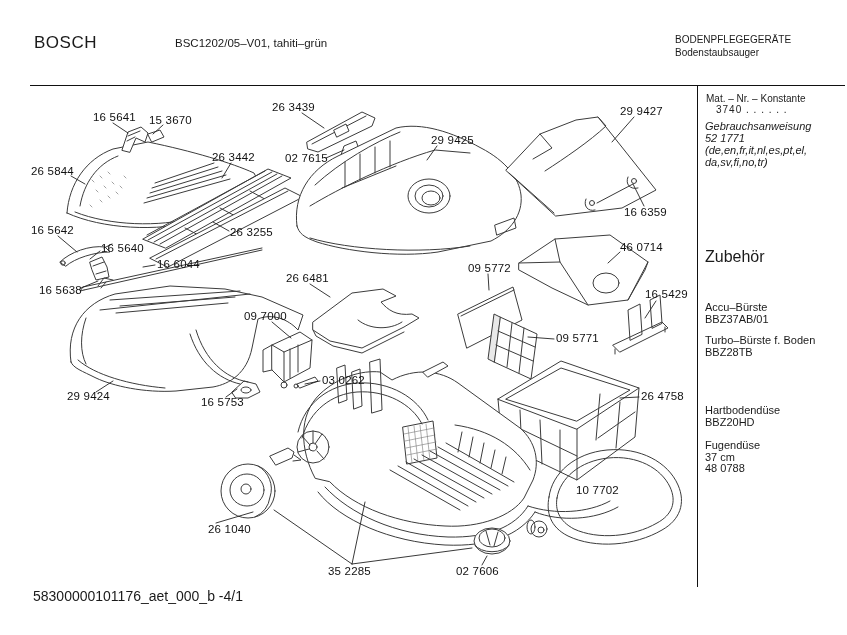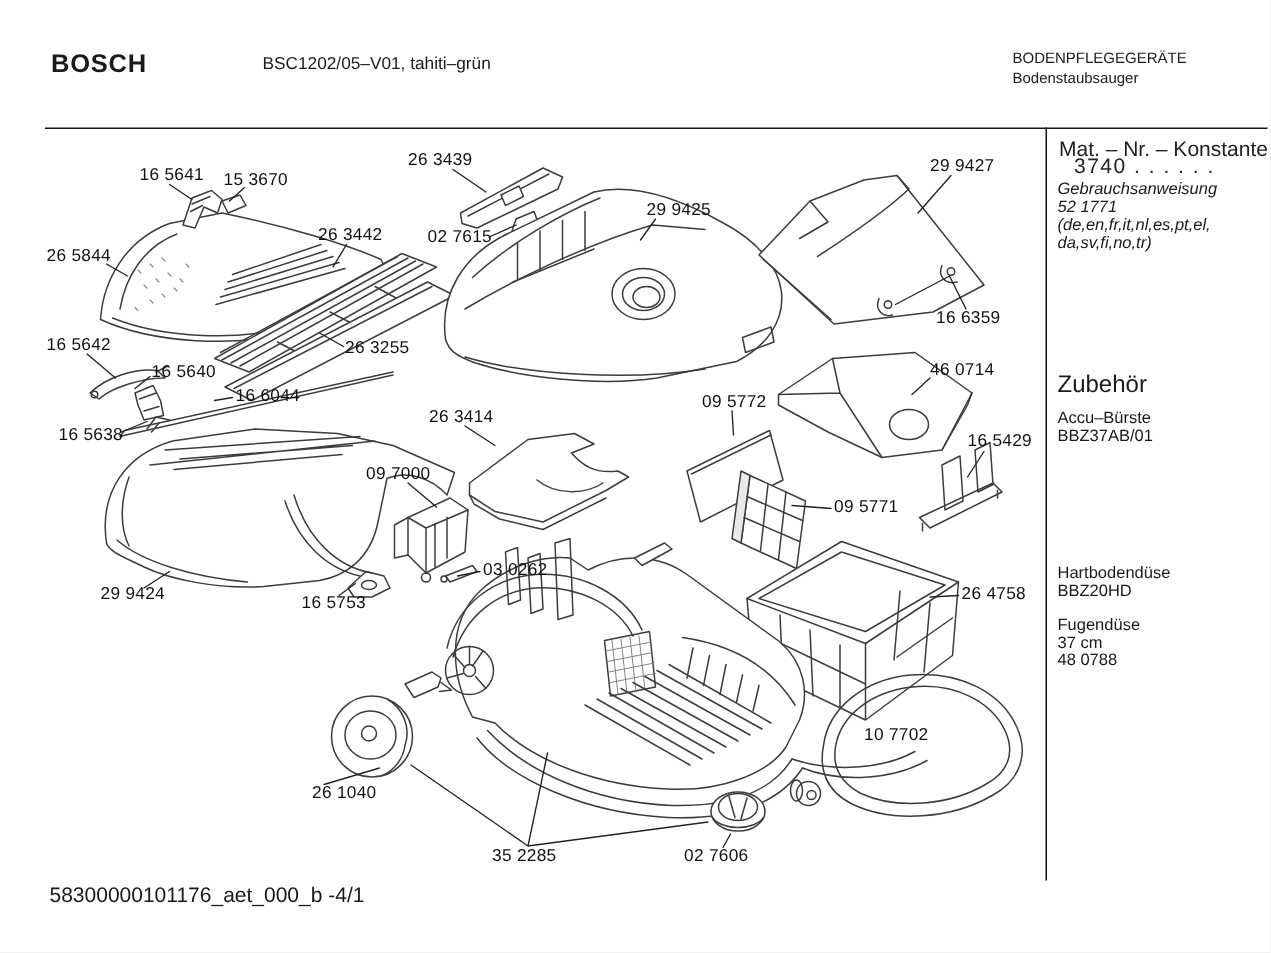--- a/index.html
+++ b/index.html
@@ -1,29 +1,29 @@
 <!DOCTYPE html>
 <html><head>
 <meta charset="utf-8">
 <style>
   html,body{margin:0;padding:0;background:#e8e8e8;}
   #page{position:relative;width:847px;height:635px;background:#ffffff;overflow:hidden;
         font-family:"Liberation Sans",sans-serif;color:#1a1a1a;}
   
-  .brand{position:absolute;left:34px;top:33px;font-size:17px;font-weight:bold;letter-spacing:.5px;text-align:center;}
+  .brand{position:absolute;left:34px;top:33px;font-size:17px;font-weight:normal;letter-spacing:.5px;text-align:center;}
   .model{position:absolute;left:175px;top:37px;font-size:11.5px;}
   .cat{position:absolute;left:675px;top:33px;font-size:10px;line-height:13px;}
   .hrule{position:absolute;left:30px;top:85px;width:815px;height:0;border-top:1.6px solid #111;}
   .vrule{position:absolute;left:697px;top:85px;width:0;height:502px;border-left:1.6px solid #111;}
   
-  .matnr{position:absolute;left:706px;top:94px;font-size:14px;line-height:10.5px;color:#222;}
+  .matnr{position:absolute;left:706px;top:94px;font-size:10px;line-height:10.5px;color:#222;}
   .matnr .v{padding-left:10px;letter-spacing:1px;}
   .manual{position:absolute;left:705px;top:120px;font-size:11px;line-height:12px;font-style:italic;}
   .zubehoer{position:absolute;left:705px;top:248px;font-size:16px;}
-  .acc{position:absolute;left:705px;font-size:11px;line-height:11.5px;}
+  .acc{position:absolute;left:705px;font-size:11px;line-height:11.5px;margin-top:28px;}
   .acc0{top:274px}.acc1{top:307px}.acc2{top:340px}.acc3{top:377px}.acc4{top:412px}
   
   .footer{position:absolute;left:33px;top:588px;font-size:14px;}
   
   #art{position:absolute;left:0;top:0;}
   .plabel{position:absolute;font-size:11.5px;letter-spacing:.2px;white-space:nowrap;color:#111;}
 </style>
 </head>
 <body>
 
@@ -45,20 +45,24 @@
   <div class="manual">
     <div>Gebrauchsanweisung</div>
     <div>52 1771</div>
     <div>(de,en,fr,it,nl,es,pt,el,</div>
     <div>da,sv,fi,no,tr)</div>
   </div>
   <div class="zubehoer">Zubehör</div>
   <div class="acc acc0">
     <div>Accu–Bürste</div>
     <div>BBZ37AB/01</div>
+  </div>
+  <div class="acc acc1">
+    <div>Turbo–Bürste f. Boden</div>
+    <div>BBZ28TB</div>
   </div>
   <div class="acc acc3">
     <div>Hartbodendüse</div>
     <div>BBZ20HD</div>
   </div>
   <div class="acc acc4">
     <div>Fugendüse</div>
     <div>37 cm</div>
     <div>48 0788</div>
   </div>
@@ -299,21 +303,21 @@
   <div class="plabel" style="left:620px;top:105px">29 9427</div>
   <div class="plabel" style="left:212px;top:151px">26 3442</div>
   <div class="plabel" style="left:31px;top:165px">26 5844</div>
   <div class="plabel" style="left:624px;top:206px">16 6359</div>
   <div class="plabel" style="left:230px;top:226px">26 3255</div>
   <div class="plabel" style="left:31px;top:224px">16 5642</div>
   <div class="plabel" style="left:620px;top:241px">46 0714</div>
   <div class="plabel" style="left:101px;top:242px">16 5640</div>
   <div class="plabel" style="left:157px;top:258px">16 6044</div>
   <div class="plabel" style="left:468px;top:262px">09 5772</div>
-  <div class="plabel" style="left:286px;top:272px">26 3414</div>
+  <div class="plabel" style="left:286px;top:272px">26 6481</div>
   <div class="plabel" style="left:39px;top:284px">16 5638</div>
   <div class="plabel" style="left:645px;top:288px">16 5429</div>
   <div class="plabel" style="left:244px;top:310px">09 7000</div>
   <div class="plabel" style="left:556px;top:332px">09 5771</div>
   <div class="plabel" style="left:322px;top:374px">03 0262</div>
   <div class="plabel" style="left:67px;top:390px">29 9424</div>
   <div class="plabel" style="left:201px;top:396px">16 5753</div>
   <div class="plabel" style="left:641px;top:390px">26 4758</div>
   <div class="plabel" style="left:576px;top:484px">10 7702</div>
   <div class="plabel" style="left:208px;top:523px">26 1040</div>

